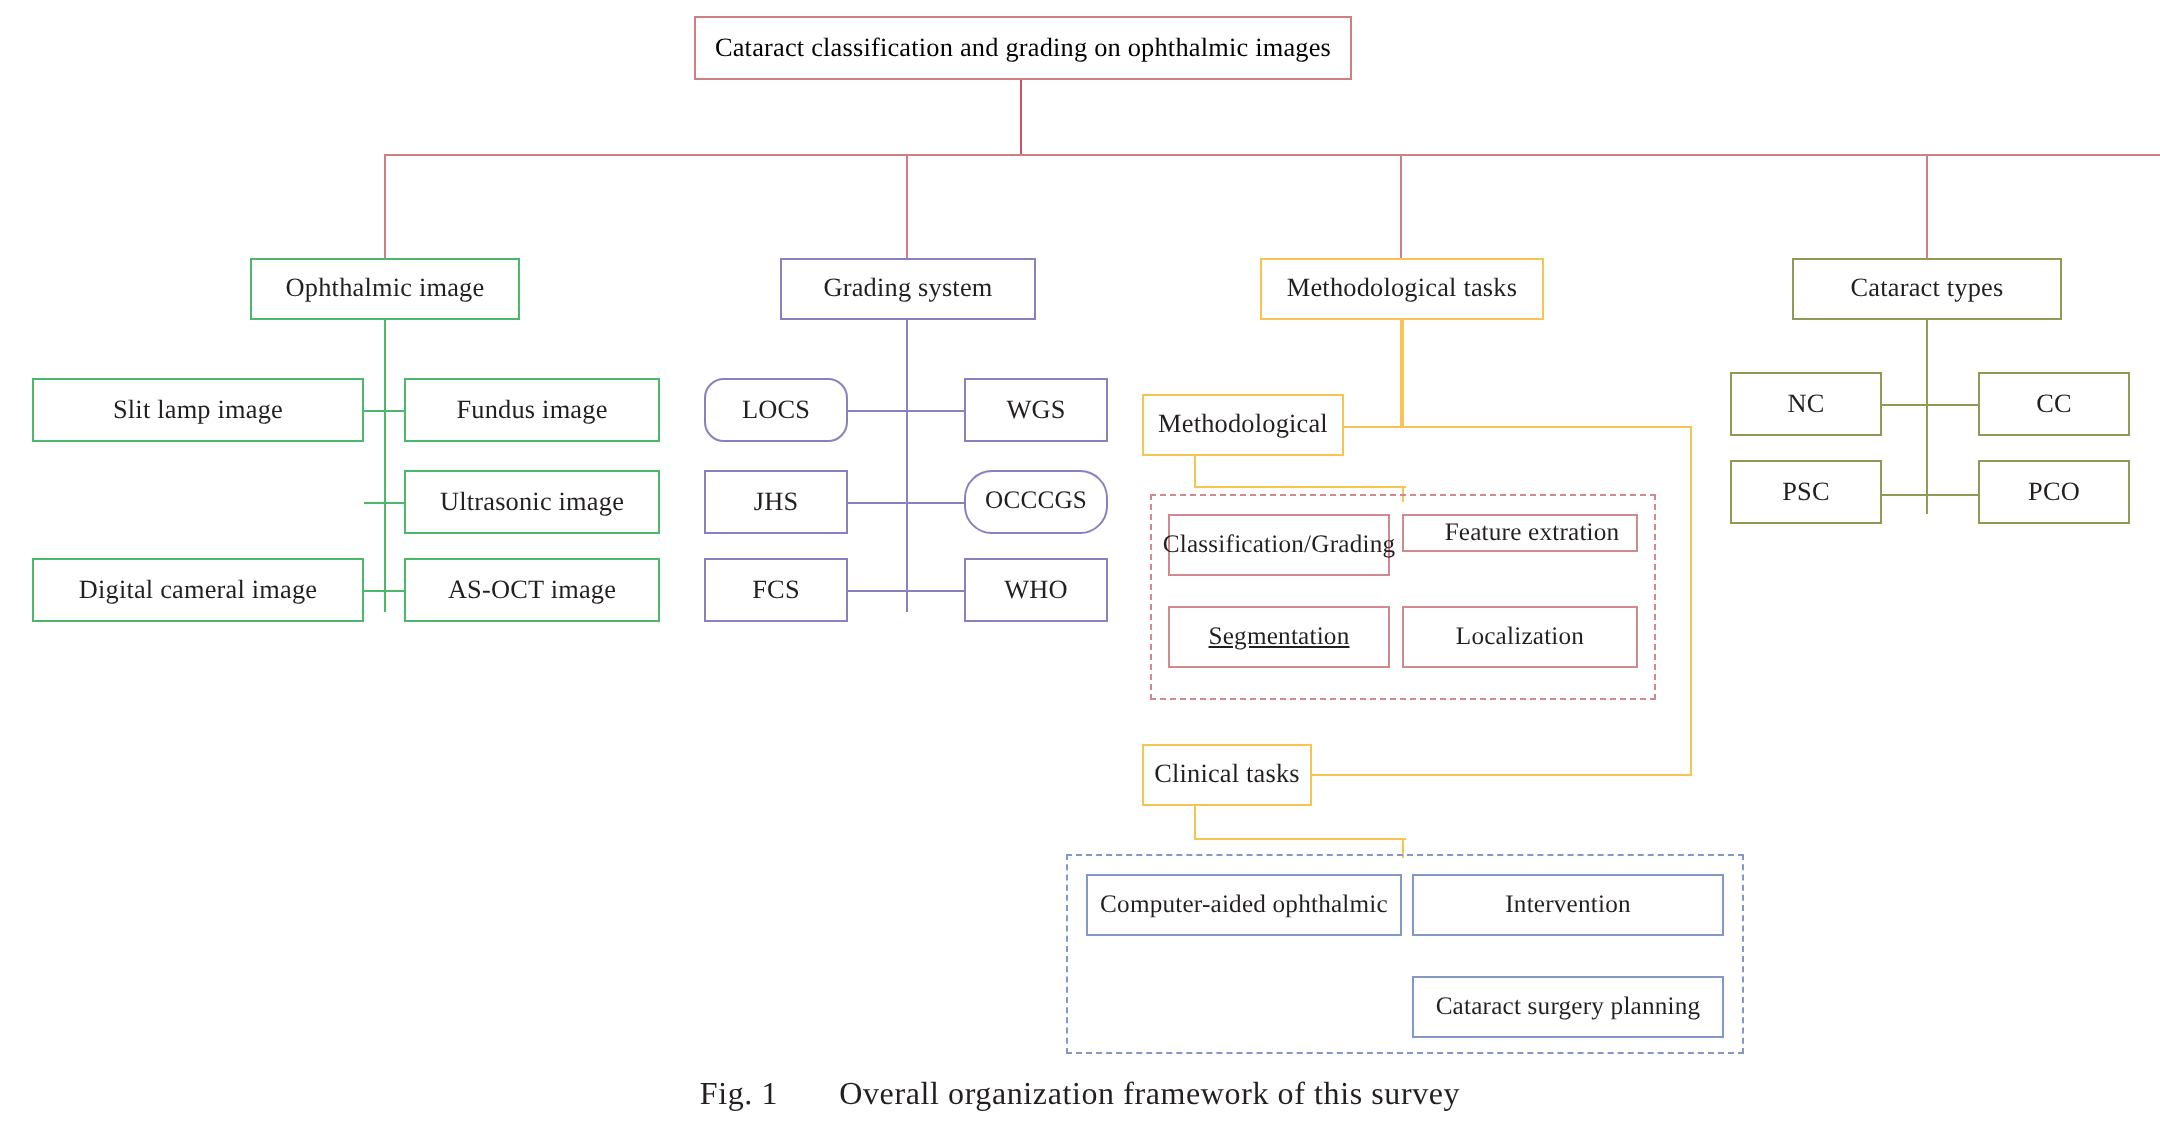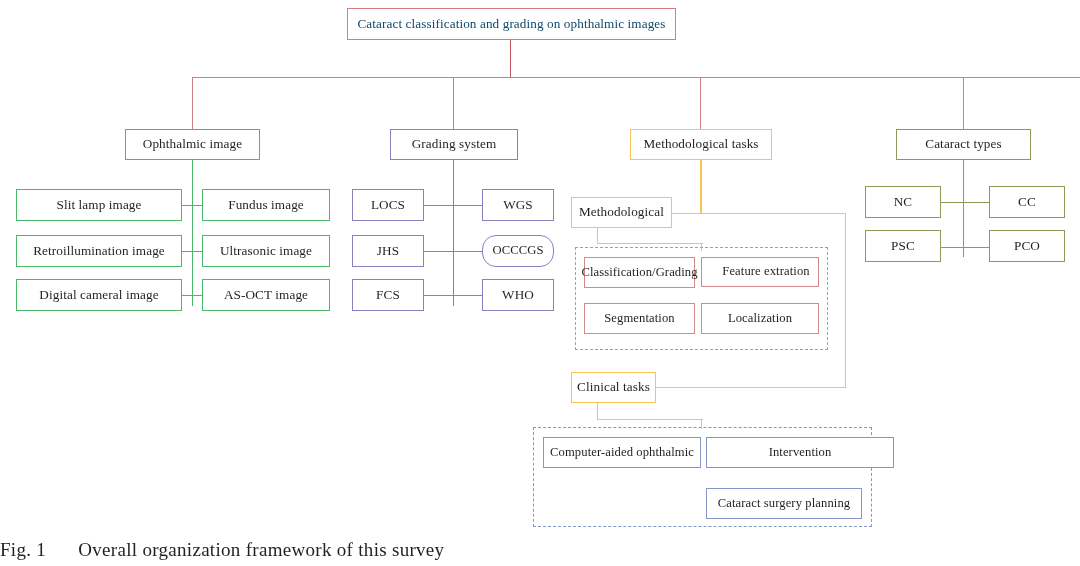--- a/index.html
+++ b/index.html
@@ -42,34 +42,34 @@
     box-sizing: border-box;
     border: 1.4px dashed #000;
     background: transparent;
     z-index: 2;
   }
   .line {
     position: absolute;
     z-index: 1;
   }
   
-  .c-red    { border-color: #cf7f83; color: #0c4a6e; }
+  .c-red    { border-color: #cf7f83; color: #000000; }
   .c-green  { border-color: #4cb86a; }
   .c-purple { border-color: #8a80bd; }
   .c-yellow { border-color: #f6c453; }
   .c-olive  { border-color: #8d9b57; }
   .c-rose   { border-color: #d08a8e; }
   .c-blue   { border-color: #8398c6; }
 
   .caption {
     position: absolute;
     left: 0;
     width: 1080px;
-    text-align: left;
-    font-size: 19px;
+    text-align: center;
+    font-size: 16px;
     color: #231f20;
     font-family: "Liberation Serif", "DejaVu Serif", serif;
     letter-spacing: 0.3px;
   }
 </style>
 </head>
 <body>
 
 <div id="canvas">
 
@@ -92,23 +92,20 @@
   </div>
 
   <div class="line" style="left:191.5px; top:160px; width:1.6px; height:146px; background:#4cb86a;"></div>
 
   <div class="line" style="left:182px; top:204.5px; width:30px; height:1.6px; background:#4cb86a;"></div>
   <div class="line" style="left:182px; top:250.5px; width:30px; height:1.6px; background:#4cb86a;"></div>
   <div class="line" style="left:182px; top:294.5px; width:30px; height:1.6px; background:#4cb86a;"></div>
 
   <div class="box c-green" style="left:16px; top:189px; width:166px; height:32px;">
     <span>Slit lamp image</span>
-  </div>
-  <div class="box c-green" style="left:16px; top:235px; width:166px; height:32px;">
-    <span>Retroillumination image</span>
   </div>
   <div class="box c-green" style="left:16px; top:279px; width:166px; height:32px;">
     <span>Digital cameral image</span>
   </div>
 
   <div class="box c-green" style="left:202px; top:235px; width:128px; height:32px;">
     <span>Ultrasonic image</span>
   </div>
   <div class="box c-green" style="left:202px; top:189px; width:128px; height:32px;">
     <span>Fundus image</span>
@@ -118,21 +115,21 @@
   </div>
 
   <div class="box c-purple" style="left:390px; top:129px; width:128px; height:31px;">
     <span>Grading system</span>
   </div>
   <div class="line" style="left:452.5px; top:160px; width:1.6px; height:146px; background:#8a80bd;"></div>
   <div class="line" style="left:424px; top:204.5px; width:58px; height:1.6px; background:#8a80bd;"></div>
   <div class="line" style="left:424px; top:250.5px; width:58px; height:1.6px; background:#8a80bd;"></div>
   <div class="line" style="left:424px; top:294.5px; width:58px; height:1.6px; background:#8a80bd;"></div>
 
-  <div class="box c-purple" style="left:352px; top:189px; width:72px; height:32px;">
+  <div class="box c-purple" style="left:352px; top:189px; width:72px; height:32px;border-radius:10px;">
     <span>LOCS</span>
   </div>
   <div class="box c-purple" style="left:352px; top:235px; width:72px; height:32px;">
     <span>JHS</span>
   </div>
   <div class="box c-purple" style="left:352px; top:279px; width:72px; height:32px;">
     <span>FCS</span>
   </div>
 
   <div class="box c-purple" style="left:482px; top:189px; width:72px; height:32px;">
@@ -163,44 +160,44 @@
 
   <div class="line" style="left:596.5px; top:228px; width:1.6px; height:16px; background:#f6c453;"></div>
   <div class="line" style="left:596.5px; top:242.5px; width:106px; height:1.6px; background:#f6c453;"></div>
   <div class="line" style="left:700.5px; top:242.5px; width:1.6px; height:8px; background:#f6c453;"></div>
 
   <div class="dashbox c-rose" style="left:575px; top:247px; width:253px; height:103px;"></div>
 
   <div class="box c-rose small" style="left:584px; top:257px; width:111px; height:31px;">
     <span>Classification/Grading</span>
   </div>
-  <div class="box c-rose small" style="left:701px; top:257px; width:118px; height:30px;padding-left:12px;">
+  <div class="box c-rose small" style="left:701px; top:257px; width:118px; height:19px;padding-left:12px;">
     <span>Feature extration</span>
   </div>
-  <div class="box c-rose small" style="left:584px; top:303px; width:111px; height:31px;">
+  <div class="box c-rose small" style="left:584px; top:303px; width:111px; height:31px;text-decoration:underline;">
     <span>Segmentation</span>
   </div>
   <div class="box c-rose small" style="left:701px; top:303px; width:118px; height:31px;">
     <span>Localization</span>
   </div>
 
   <div class="box c-yellow" style="left:571px; top:372px; width:85px; height:31px;">
     <span>Clinical tasks</span>
   </div>
 
   <div class="line" style="left:596.5px; top:403px; width:1.6px; height:16px; background:#f6c453;"></div>
   <div class="line" style="left:596.5px; top:418.5px; width:106px; height:1.6px; background:#f6c453;"></div>
   <div class="line" style="left:700.5px; top:418.5px; width:1.6px; height:10px; background:#f6c453;"></div>
 
   <div class="dashbox c-blue" style="left:533px; top:427px; width:339px; height:100px;"></div>
 
   <div class="box c-blue small" style="left:543px; top:437px; width:158px; height:31px;">
     <span>Computer-aided ophthalmic</span>
   </div>
-  <div class="box c-blue small" style="left:706px; top:437px; width:188px; height:31px;">
+  <div class="box c-blue small" style="left:706px; top:437px; width:156px; height:31px;">
     <span>Intervention</span>
   </div>
   <div class="box c-blue small" style="left:706px; top:488px; width:156px; height:31px;">
     <span>Cataract surgery planning</span>
   </div>
 
   <div class="box c-olive" style="left:896px; top:129px; width:135px; height:31px;">
     <span>Cataract types</span>
   </div>
   <div class="line" style="left:962.5px; top:160px; width:1.6px; height:97px; background:#8d9b57;"></div>

